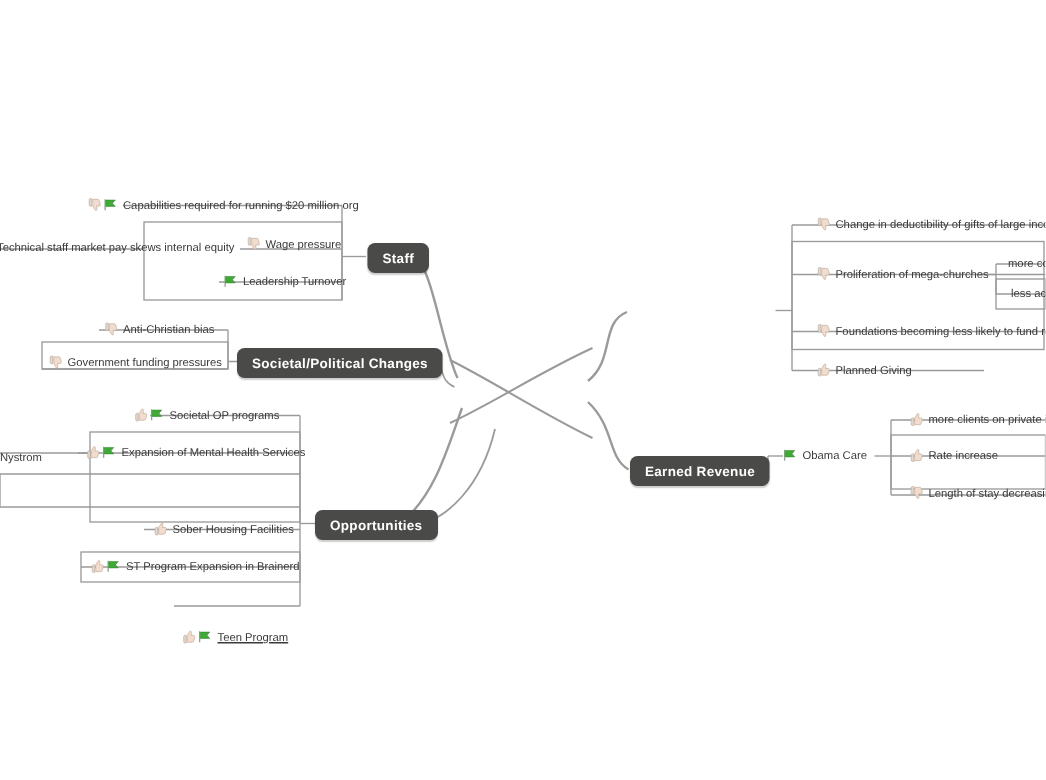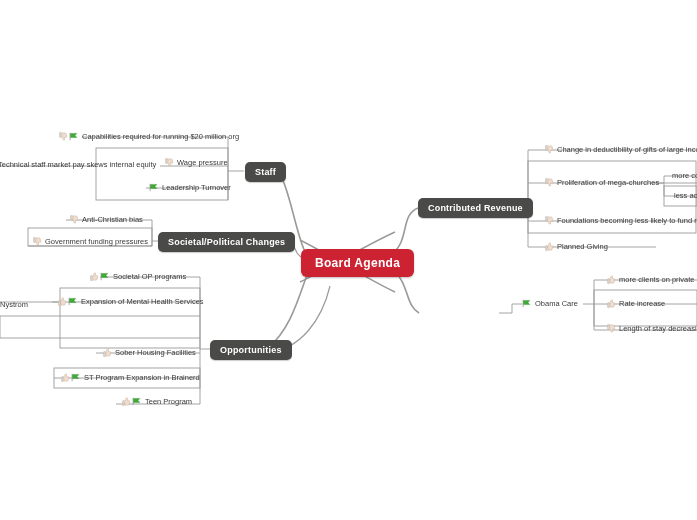--- a/index.html
+++ b/index.html
@@ -131,30 +131,29 @@
       <line x1="512" y1="304" x2="522" y2="304"></line>
       <line x1="583" y1="304" x2="594" y2="304"></line>
       <line x1="594" y1="280" x2="594" y2="330"></line>
       <rect x="594" y="290" width="103" height="36" fill="none"></rect>
       <line x1="594" y1="280" x2="697" y2="280"></line>
       <line x1="594" y1="304" x2="697" y2="304"></line>
       <line x1="594" y1="330" x2="697" y2="330"></line>
     </g>
   </svg>
 
-  <div class="node central" style="left:301px;top:249px;">Board Agenda</div>
 
   <div class="node branch" style="left:245px;top:162px;">Staff</div>
 
   <div class="node branch" style="left:210px;top:340px;">Opportunities</div>
 
   <div class="node branch" style="left:158px;top:232px;">Societal/Political Changes</div>
 
-  <div class="node branch" style="left:418px;top:198px;">Contributed Revenue</div>
-
+
+  <div class="node branch" style="left:420px;top:304px;">Earned Revenue</div>
 
   <div class="node leaf" style="left:57px;top:131px;">
     <span class="icons">
       <span class="ic">
           <svg width="11" height="11" viewBox="0 0 24 24">
             <path d="M7 14h2.2V3H7a1.6 1.6 0 0 0-1.6 1.6v7.8A1.6 1.6 0 0 0 7 14z" fill="#ded8d2" stroke="#b9b0a8" stroke-width="1"></path>
             <path d="M10.5 13.7l3.6 6.1c.5.9 1.9.7 2.2-.3l.2-3.1-.5-2.6h3.9c1.1 0 1.9-1 1.6-2l-1.7-6.3C19.6 4.7 18.9 4.1 18 4.1h-7.5z" fill="#f0ddd0" stroke="#c9a98f" stroke-width="1"></path>
           </svg>
         </span>
       <span class="ic">
@@ -283,21 +282,21 @@
       <span class="ic">
           <svg width="11" height="11" viewBox="0 0 24 24">
             <rect x="3.6" y="4" width="1.9" height="16" fill="#9a9a9a"></rect>
             <path d="M5.5 5.2h13.8l-4 4.6 4 4.6H5.5z" fill="#3faa35" stroke="#2f8a28" stroke-width="0.8"></path>
           </svg>
         </span>
     </span>
     <span class="txt">ST Program Expansion in Brainerd</span>
   </div>
 
-  <div class="node leaf" style="left:120px;top:396px;">
+  <div class="node leaf" style="left:120px;top:419px;text-decoration:underline;">
     <span class="icons">
       <span class="ic">
           <svg width="11" height="11" viewBox="0 0 24 24">
             <path d="M7 10h2.2V21H7a1.6 1.6 0 0 1-1.6-1.6v-7.8A1.6 1.6 0 0 1 7 10z" fill="#ded8d2" stroke="#b9b0a8" stroke-width="1"></path>
             <path d="M10.5 10.3l3.6-6.1c.5-.9 1.9-.7 2.2.3l.2 3.1-.5 2.6h3.9c1.1 0 1.9 1 1.6 2l-1.7 6.3c-.2.8-.9 1.4-1.8 1.4h-7.5z" fill="#f0ddd0" stroke="#c9a98f" stroke-width="1"></path>
           </svg>
         </span>
       <span class="ic">
           <svg width="11" height="11" viewBox="0 0 24 24">
             <rect x="3.6" y="4" width="1.9" height="16" fill="#9a9a9a"></rect>

